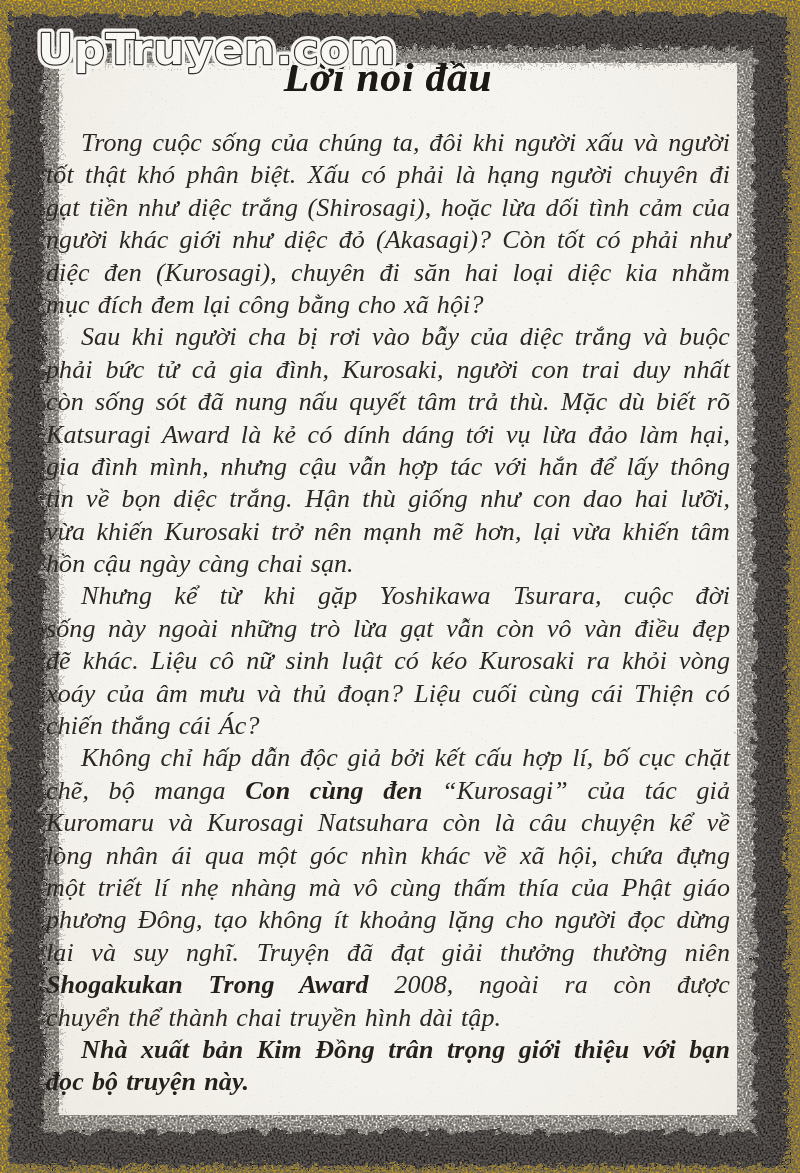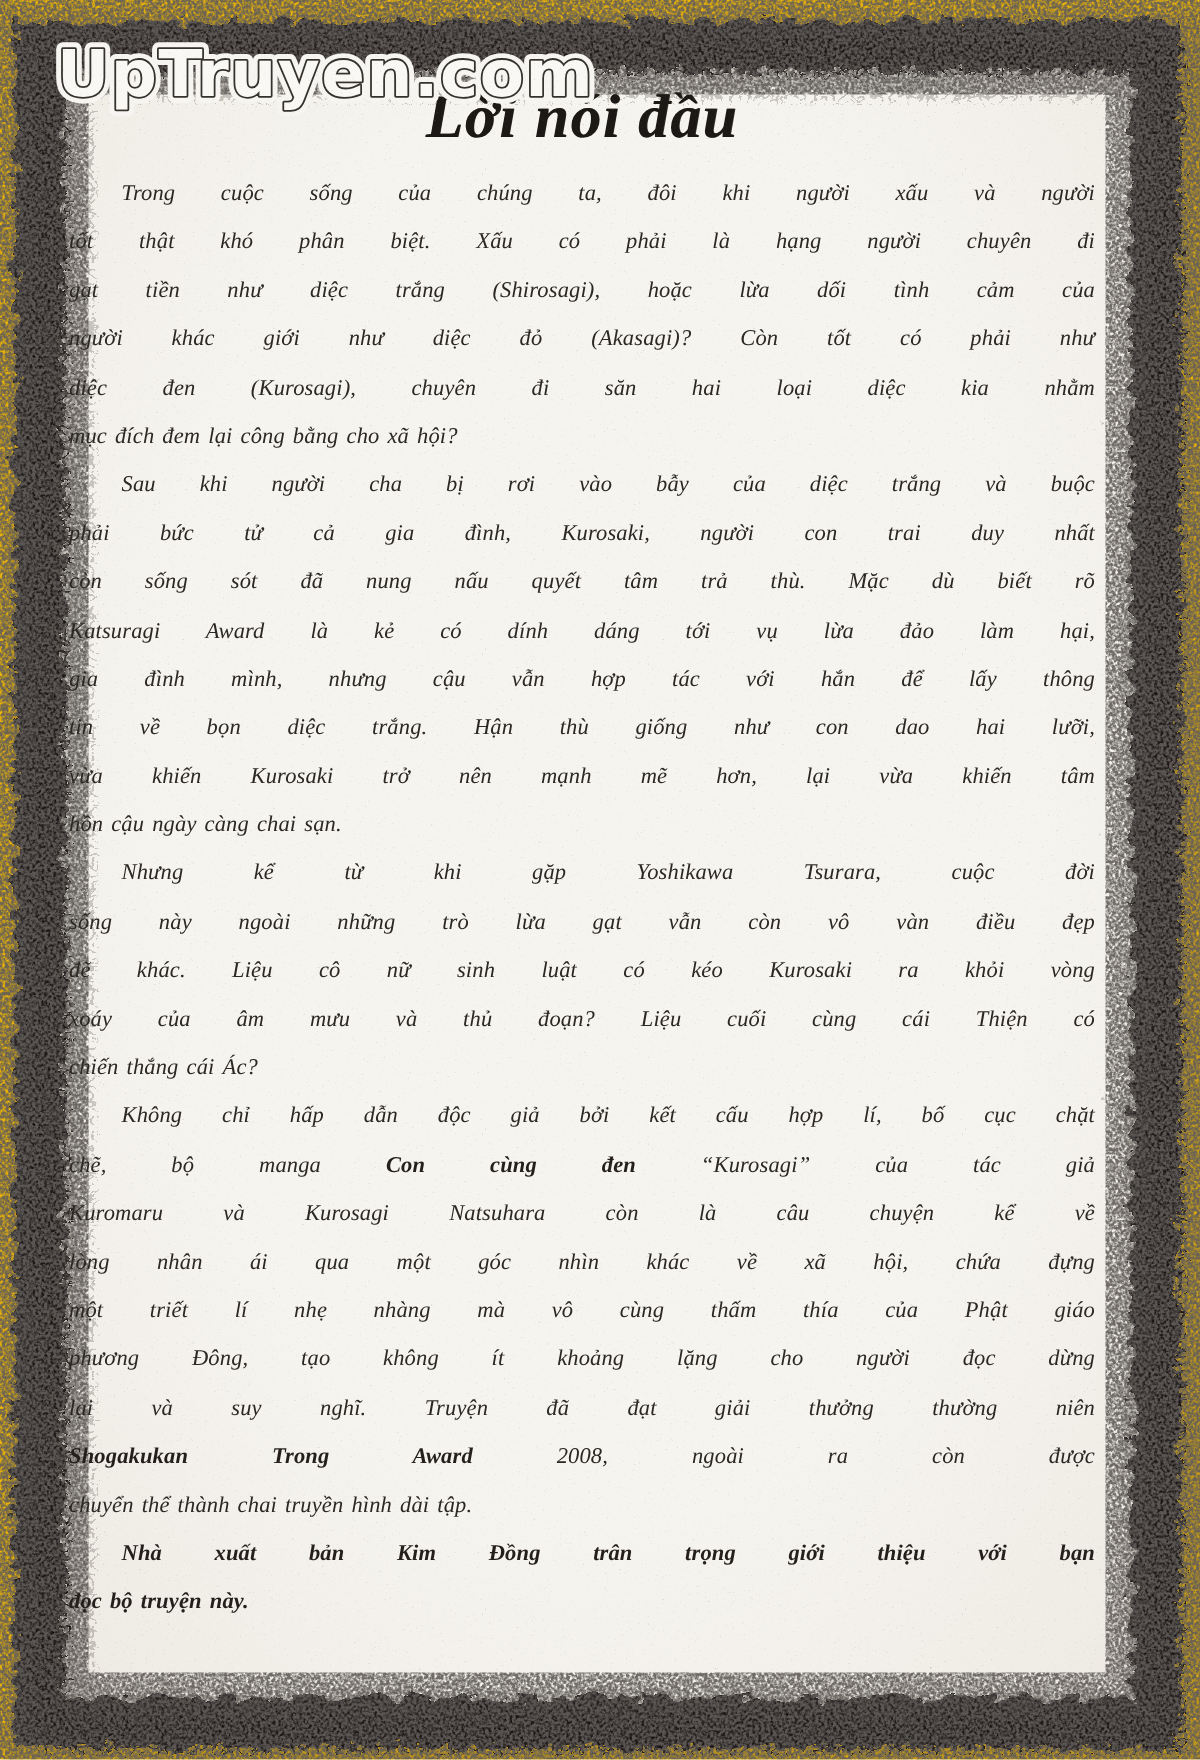--- a/index.html
+++ b/index.html
@@ -41,22 +41,22 @@
     font-size: 41px;
     line-height: 50px;
     font-weight: bold;
     text-align: center;
     letter-spacing: 1px;
     color: #1b1815;
     
     text-shadow: 0.4px 0.4px 0 #3a352f;
   }
   .paras {
-    margin-top: 11px;
-    font-size: 15px;
+    margin-top: 25px;
+    font-size: 26px;
     letter-spacing: 0.1px;
     word-spacing: 1.5px;
   }
   .line {
     height: 32.4px;
     line-height: 32.4px;
     white-space: normal;
     text-align: justify;
     text-align-last: justify;
     color: #2b2722;

